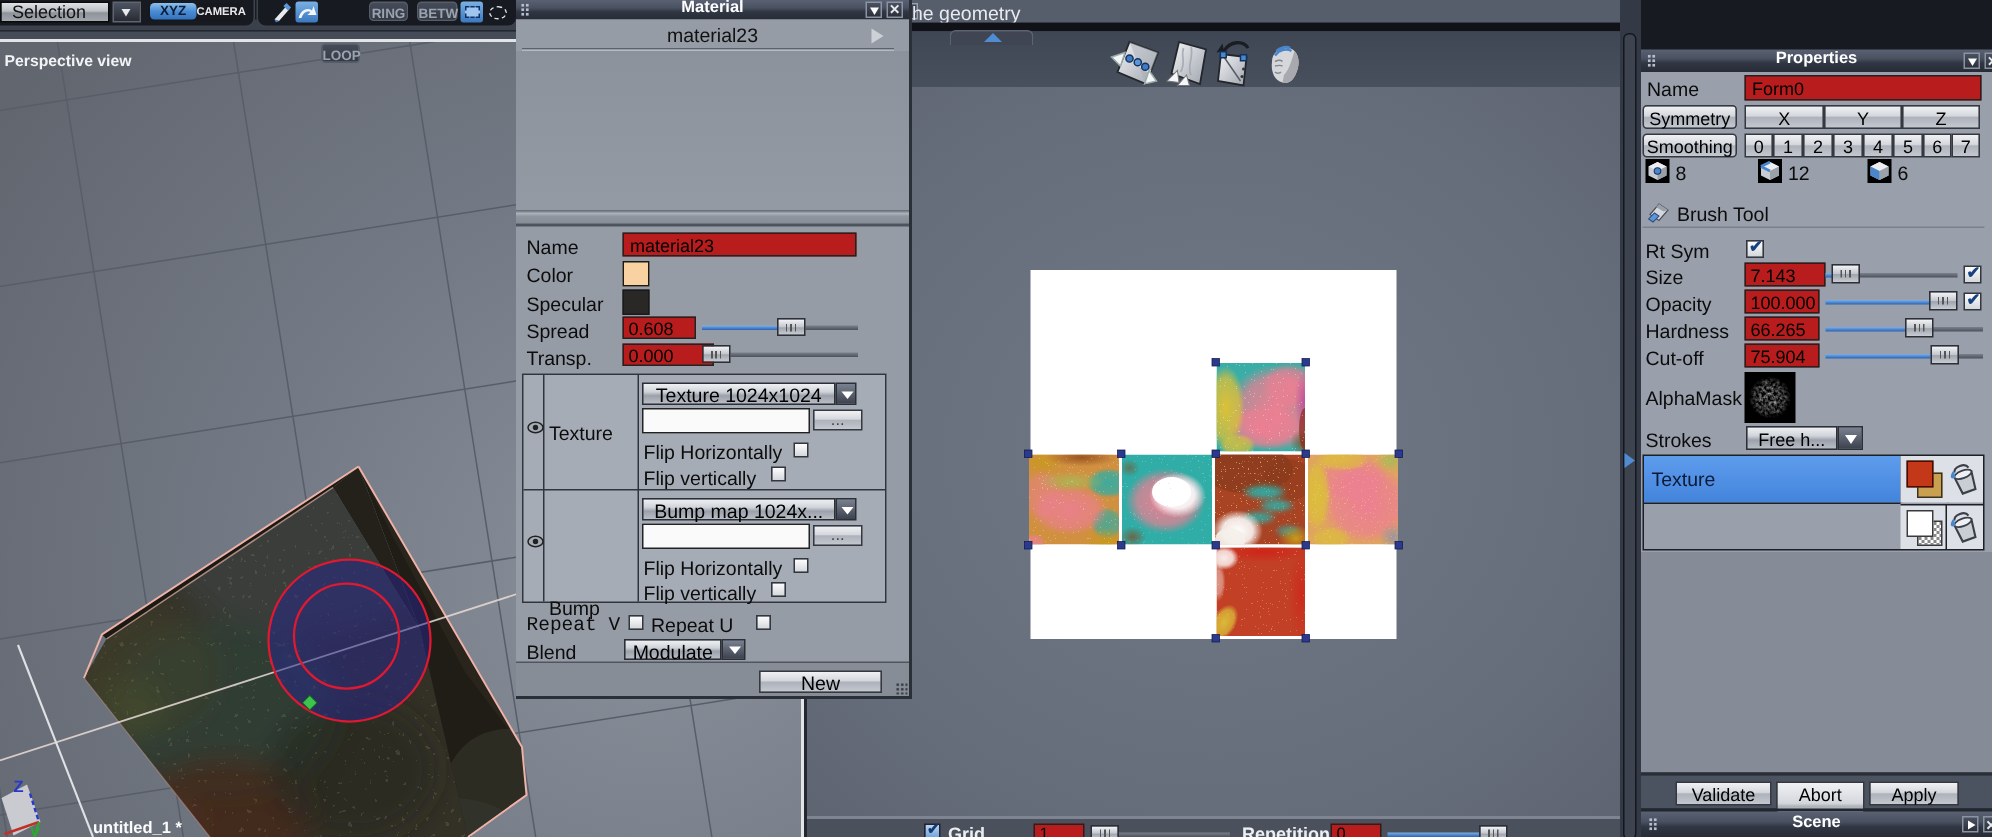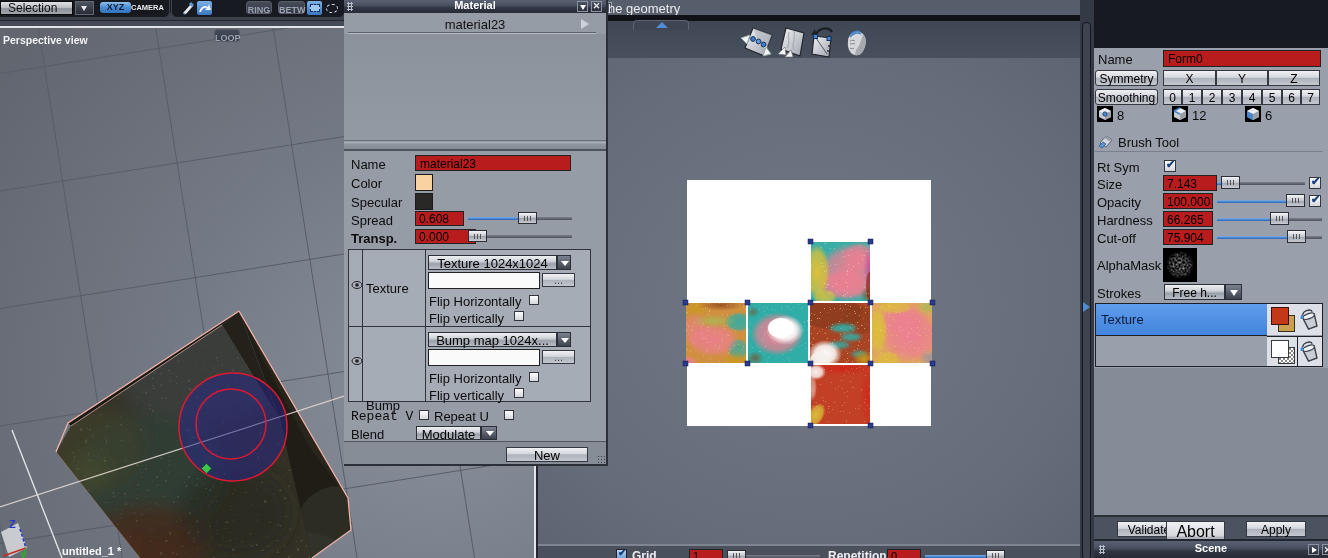--- a/index.html
+++ b/index.html
@@ -439,20 +439,28 @@
         </div>
     </div>
   </div>
 
   <div class="abs" id="splitter" style="left:1080px;top:0;width:14px;height:558px;background:#343a45;">
     <div class="abs" style="left:2px;top:22px;width:7px;height:536px;border:1px solid #14171d;border-radius:4px;background:#3d434f;"></div>
     <div class="abs" style="left:3px;top:302px;width:0;height:0;border-top:5px solid transparent;border-bottom:5px solid transparent;border-left:7px solid #4f8cd2;"></div>
   </div>
 
   <div class="abs" id="props" style="left:1094px;top:0;width:234px;height:558px;background:#171a21;">
+    <div class="abs tbar" style="left:0;top:33px;width:234px;height:15px;">
+      <div class="grip abs" style="left:4px;top:3px;"></div>
+      <span style="position:relative;top:0px;">Properties</span>
+      <div class="abs tbtn" style="left:215px;top:2px;width:11px;height:11px;">
+          <span style="position:absolute;left:2px;top:3px;width:0;height:0;border-left:3px solid transparent;border-right:3px solid transparent;border-top:5px solid #fff;"></span>
+        </div>
+      <div class="abs tbtn" style="left:229px;top:2px;width:11px;height:11px;font-size:9px;">✕</div>
+    </div>
     <div class="abs" style="left:0;top:48px;width:234px;height:320px;background:#99a0ab;"></div>
     <div class="abs lbl" style="left:4px;top:52px;">Name</div>
     <div class="abs inp" style="left:69px;top:50px;width:158px;height:17px;padding:1px 0 0 4px;">Form0</div>
     <div class="abs btn" style="left:1px;top:70px;width:63px;height:16px;font-size:12px;border-radius:3px;padding-top:1px;">Symmetry</div>
     <div class="abs btn" style="left:69px;top:70px;width:53px;height:16px;font-size:12px;padding-top:1px;">X</div>
     <div class="abs btn" style="left:122px;top:70px;width:52px;height:16px;font-size:12px;padding-top:1px;">Y</div>
     <div class="abs btn" style="left:174px;top:70px;width:52px;height:16px;font-size:12px;padding-top:1px;">Z</div>
     <div class="abs btn" style="left:1px;top:89px;width:63px;height:16px;font-size:12px;border-radius:3px;padding-top:1px;">Smoothing</div>
     <div class="abs" id="smooth" style="left:69px;top:89px;width:157px;height:16px;">
       <div class="btn" style="position:absolute;left:0;top:0;width:19px;height:16px;font-size:12px;padding-top:1px;">0</div>
@@ -592,21 +600,21 @@
               <path d="M7 8 C8 4 16 4 17 8" fill="none" stroke="#3a3f48" stroke-width="1.4"></path>
             </g>
             <path d="M4 9 C2 12 2 14 4 14 C6 14 6 12 4 9 Z" fill="#4a86cc"></path>
           </svg>
       </div>
     </div>
     <div class="abs" style="left:0;top:368px;width:234px;height:147px;background:#858c97;"></div>
     <div class="abs" style="left:0;top:515px;width:234px;height:2px;background:#2a2e36;"></div>
     <div class="abs" style="left:0;top:517px;width:234px;height:22px;background:#4c5360;"></div>
     <div class="abs btn" style="left:23px;top:521px;width:64px;height:16px;font-size:12px;padding-top:1px;">Validate</div>
-    <div class="abs btn" style="left:72px;top:521px;width:59px;height:32px;font-size:16px;padding-top:1px;">Abort</div>
+    <div class="abs btn" style="left:90px;top:521px;width:59px;height:32px;font-size:12px;padding-top:1px;">Abort</div>
     <div class="abs btn" style="left:152px;top:521px;width:60px;height:16px;font-size:12px;padding-top:1px;">Apply</div>
     <div class="abs" style="left:0;top:539px;width:234px;height:2px;background:#22262e;"></div>
     <div class="abs tbar" style="left:0;top:541px;width:234px;height:17px;">
       <div class="grip abs" style="left:5px;top:4px;"></div>
       <span style="position:relative;top:1px;">Scene</span>
       <div class="abs tbtn" style="left:214px;top:3px;width:11px;height:11px;">
           <span style="position:absolute;left:3px;top:2px;width:0;height:0;border-top:3px solid transparent;border-bottom:3px solid transparent;border-left:5px solid #fff;"></span>
         </div>
       <div class="abs tbtn" style="left:228px;top:3px;width:11px;height:11px;font-size:9px;">✕</div>
     </div>
@@ -637,21 +645,21 @@
     <div class="abs" style="left:71px;top:174px;width:16px;height:15px;background:#f8d2a0;border:1px solid #1a1a1a;"></div>
     <div class="abs lbl" style="left:7px;top:195px;">Specular</div>
     <div class="abs" style="left:71px;top:193px;width:16px;height:15px;background:#2a2826;border:1px solid #1a1a1a;"></div>
     <div class="abs lbl" style="left:7px;top:213px;">Spread</div>
     <div class="abs inp" style="left:71px;top:211px;width:49px;height:15px;padding:0 16px 0 3px;">0.608</div>
     <div class="abs trackblue" style="left:124px;top:217px;width:50px;"></div>
     <div class="abs track" style="left:193px;top:217px;width:35px;"></div>
     <div class="abs handle" style="left:174px;top:212px;width:19px;height:12px;">
         <div class="ticks"></div>
       </div>
-    <div class="abs lbl" style="left:7px;top:231px;font-weight:bold;">Transp.</div>
+    <div class="abs lbl" style="left:7px;top:231px;">Transp.</div>
     <div class="abs inp" style="left:71px;top:229px;width:61px;height:15px;padding:0 4px 0 3px;">0.000</div>
     <div class="abs track" style="left:143px;top:235px;width:85px;"></div>
     <div class="abs handle" style="left:124px;top:230px;width:19px;height:12px;">
         <div class="ticks"></div>
       </div>
 
     <div class="abs" style="left:4px;top:249px;width:243px;height:153px;border:1px solid #30343c;background:#a6acb6;box-sizing:border-box;">
       <div class="abs" style="left:13px;top:0;width:1px;height:151px;background:#30343c;"></div>
       <div class="abs" style="left:76px;top:0;width:1px;height:151px;background:#30343c;"></div>
       <div class="abs" style="left:0;top:76px;width:241px;height:1px;background:#30343c;"></div>

